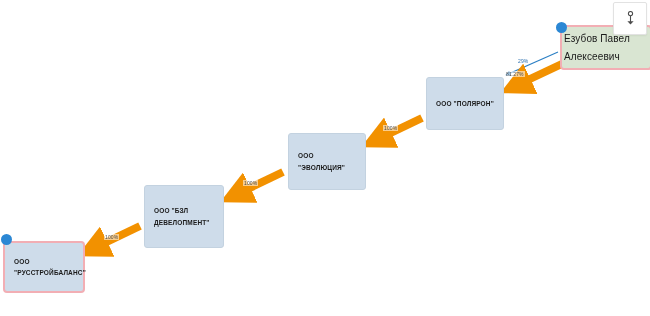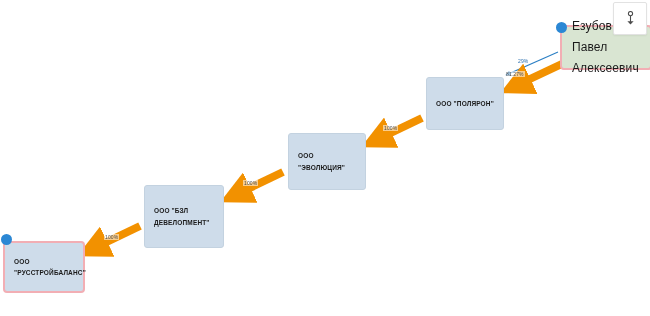--- a/index.html
+++ b/index.html
@@ -38,23 +38,23 @@
     font-size:6.5px;
     color:#1a1a1a;
     line-height:1.75;
     letter-spacing:0.15px;
     padding:0 9px;
     white-space:pre-line;
     font-weight:700;
   }
   .node-person .node-label{
     font-weight:400;
-    font-size:12px;
+    font-size:10px;
     letter-spacing:0.1px;
-    padding:0 10px;
+    padding:0 2px;
   }
   .marker-dot{
     position:absolute;
     width:11px;height:11px;
     border-radius:50%;
     background:#2b87d4;
     z-index:6;
   }
   .edge-label{
     position:absolute;

